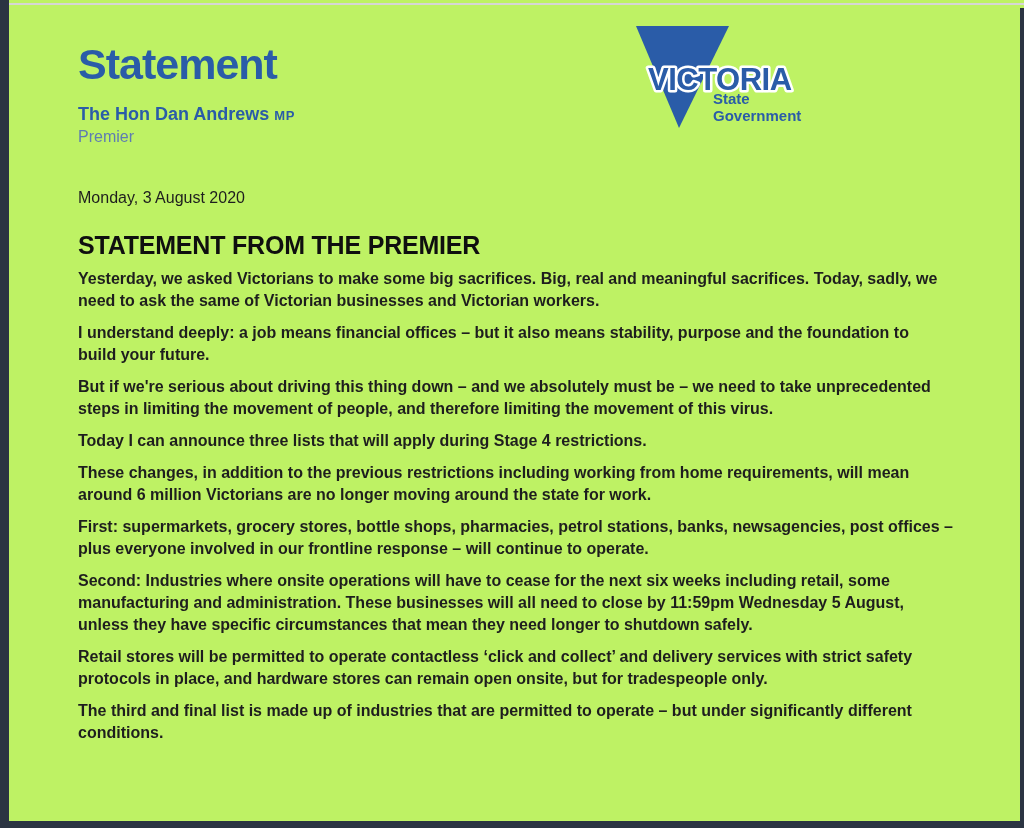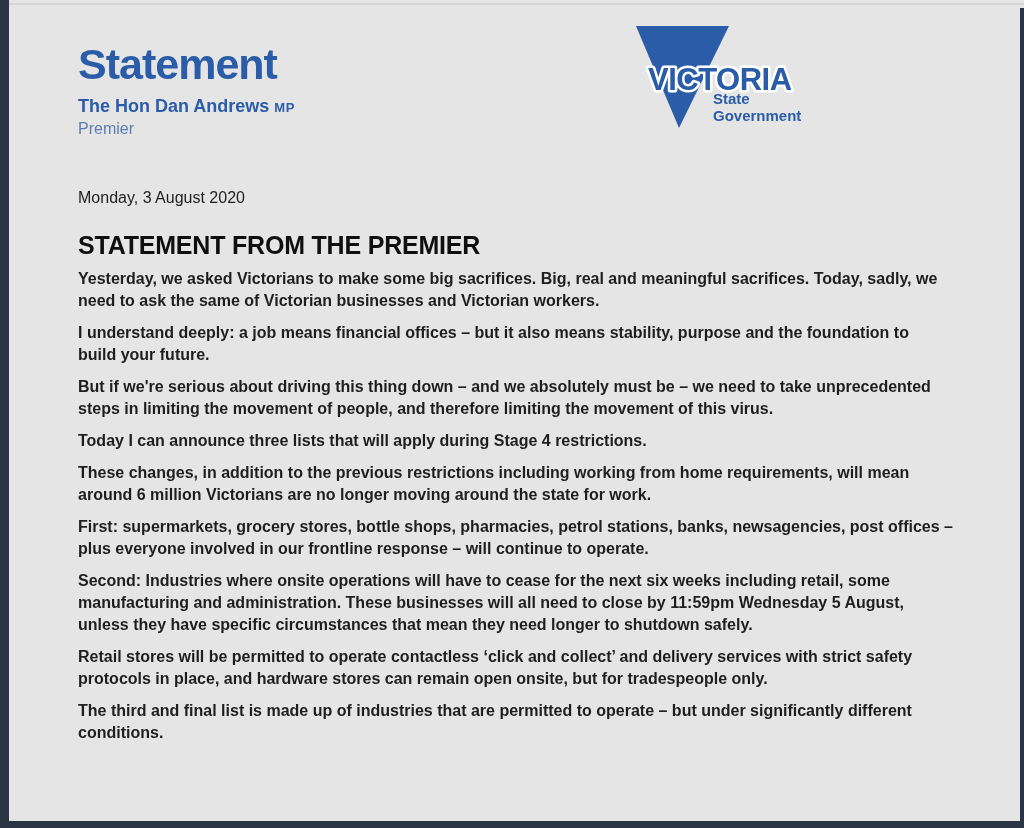--- a/index.html
+++ b/index.html
@@ -6,36 +6,36 @@
   html, body { width: 1024px; height: 828px; }
   body {
     font-family: "Liberation Sans", sans-serif;
     background: #ffffff;
     position: relative;
     overflow: hidden;
   }
   .page {
     position: absolute;
     inset: 0;
-    background: #e5e5e5;
+    background: #bef264;
     padding-left: 44px;
   }
   
   .frame-left   { position: absolute; left: 0; top: 0; width: 9px; height: 828px; background: #2b3442; }
   .frame-right  { position: absolute; right: 0; top: 8px; width: 4px; height: 820px; background: #2b3442; }
   .frame-bottom { position: absolute; left: 0; bottom: 0; width: 1024px; height: 7px; background: #2b3442; }
   .frame-topline{ position: absolute; left: 9px; top: 3px; width: 1015px; height: 2px; background: #d6d6d6; }
 
   
   .masthead { position: absolute; left: 78px; top: 40px; }
   .statement-title {
     font-size: 43px; font-weight: 700; letter-spacing: -1px;
     color: #2a5ca8; line-height: 48px;
   }
-  .author-line { margin-top: 8px; font-size: 18px; font-weight: 700; color: #2a5ca8; line-height: 20px; }
+  .author-line { margin-top: 16px; font-size: 18px; font-weight: 700; color: #2a5ca8; line-height: 20px; }
   .author-suffix { font-size: 13px; font-weight: 700; letter-spacing: 0.5px; }
   .author-role { margin-top: 2px; font-size: 16px; font-weight: 400; color: #5e7cb2; line-height: 18px; }
 
   
   .vic-logo { position: absolute; left: 628px; top: 16px; width: 210px; height: 116px; }
 
   
   .content {
     position: absolute; left: 78px; top: 188px; width: 882px;
     color: #1e1e1e;

